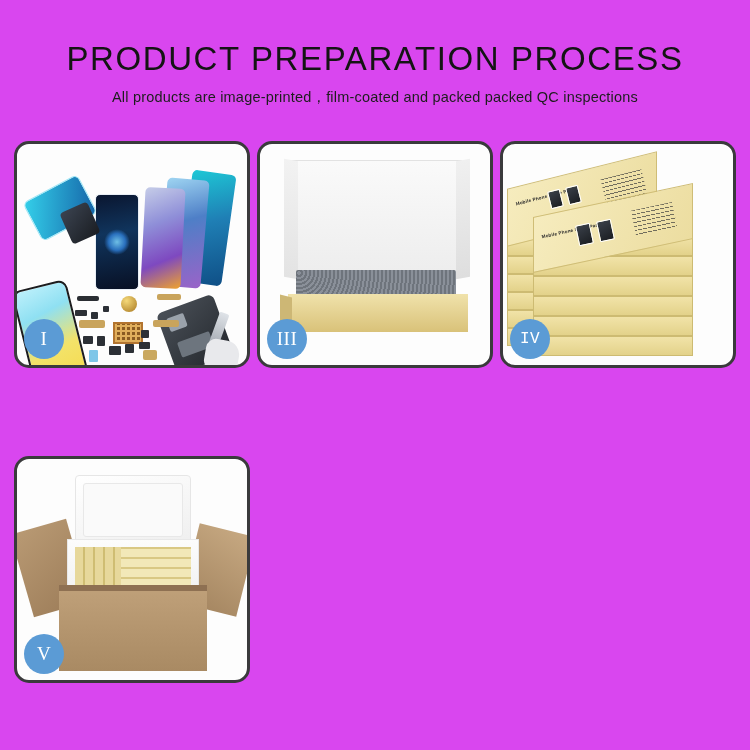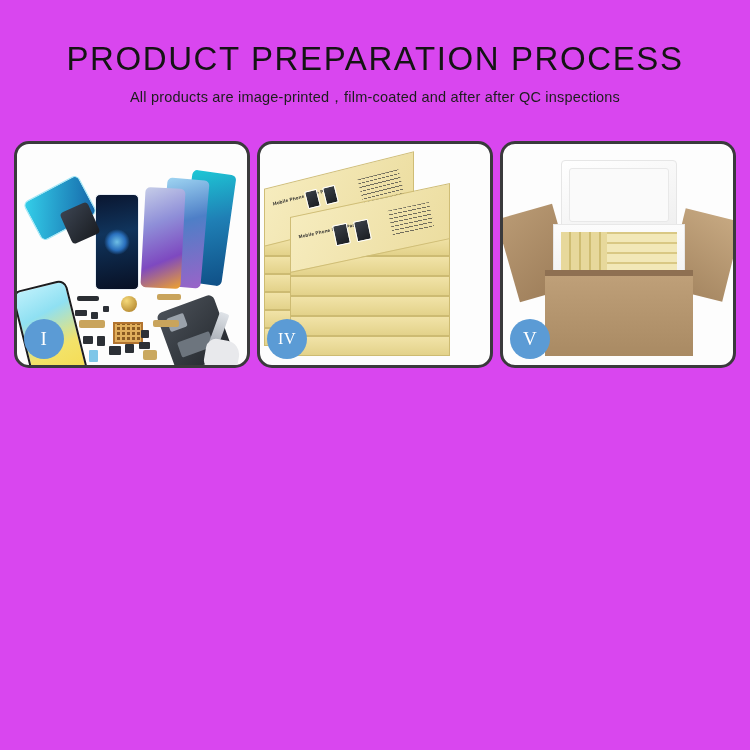--- a/index.html
+++ b/index.html
@@ -56,21 +56,21 @@
     width: 40px; height: 40px;
     border-radius: 50%;
     background: #5b9bd5;
     color: #ffffff;
     font-family: "Liberation Serif", serif;
     font-size: 19px;
     display: flex; align-items: center; justify-content: center;
     letter-spacing: .5px;
     z-index: 40;
   }
-  .badge.small { font-size: 16px; }
+  .badge.small { font-size: 16px; font-family: Liberation Mono, monospace; }
 
   
   .ph { position: absolute; border-radius: 6px; }
   .p1-back { left: 168px; top: 28px; width: 44px; height: 112px; background: linear-gradient(160deg,#1ec8d6,#1f7fb5 45%,#0f4f86); transform: rotate(8deg); border-radius: 5px; }
   .p1-back2 { left: 146px; top: 35px; width: 42px; height: 108px; background: linear-gradient(160deg,#9fd5f2,#4e7fc7 40%,#9a63c8); transform: rotate(5deg); border-radius: 5px;}
   .p1-back3 { left: 126px; top: 44px; width: 40px; height: 100px; background: linear-gradient(155deg,#c6cde8,#8f8fd8 35%,#7e49c0 70%,#f0a32c); transform: rotate(3deg); border-radius: 5px;}
   .p1-glass { left: 78px; top: 50px; width: 44px; height: 96px; background: linear-gradient(170deg,#0a1630,#10345c 40%,#081024); border: 1.5px solid #e8eef5; border-radius: 5px; }
   .p1-glass::after{
     content:""; position:absolute; left:50%; top:50%; width:26px; height:26px;
     margin:-13px 0 0 -13px; border-radius:50%;
@@ -202,21 +202,21 @@
   .p6-tape1 { position:absolute; left:38px; top:92px; width:14px; height:18px; background:#a8875f; transform: skewY(12deg); opacity:.85;}
   .p6-tape2 { position:absolute; left:38px; top:152px; width:14px; height:18px; background:#a8875f; transform: skewY(12deg); opacity:.85;}
 </style>
 </head>
 <body>
 
 <div class="page">
 
   <div class="header">
     <div class="title">PRODUCT PREPARATION PROCESS</div>
-    <div class="subtitle">All products are image-printed，film-coated and after after QC inspections</div>
+    <div class="subtitle">All products are image-printed，film-coated and packed packed QC inspections</div>
   </div>
 
   <div class="grid">
 
     <div class="panel">
       <div class="panel-art">
         <div class="ph p1-back"></div>
         <div class="ph p1-back2"></div>
         <div class="ph p1-back3"></div>
         <div class="ph p1-glass"></div>
@@ -241,20 +241,32 @@
         <div class="p1-chip" style="left:86px;top:162px;width:6px;height:6px;"></div>
         <div class="p1-flex" style="left:126px;top:206px;width:14px;height:10px;background:#caa85f;"></div>
         <div class="p1-chip" style="left:72px;top:206px;width:9px;height:12px;background:#7fc6e8;"></div>
         <div class="p1-tool"></div>
         <div class="p1-hand"></div>
       </div>
       <div class="badge">I</div>
     </div>
 
 
+    <div class="panel">
+      <div class="panel-art">
+        <div class="p3-lid"></div>
+        <div class="p3-lid-l"></div>
+        <div class="p3-lid-r"></div>
+        <div class="p3-foam"></div>
+        <div class="p3-box"></div>
+        <div class="p3-box-front"></div>
+        <div class="p3-box-side"></div>
+      </div>
+      <div class="badge">III</div>
+    </div>
 
     <div class="panel">
       <div class="panel-art p4">
 
         <div class="p4-box" style="left:4px;top:58px;width:78px;height:18px;"></div>
         <div class="p4-box" style="left:4px;top:76px;width:78px;height:18px;"></div>
         <div class="p4-box" style="left:4px;top:94px;width:78px;height:18px;"></div>
         <div class="p4-box" style="left:4px;top:112px;width:78px;height:18px;"></div>
         <div class="p4-box" style="left:4px;top:130px;width:78px;height:18px;"></div>
         <div class="p4-box" style="left:4px;top:148px;width:78px;height:18px;"></div>

